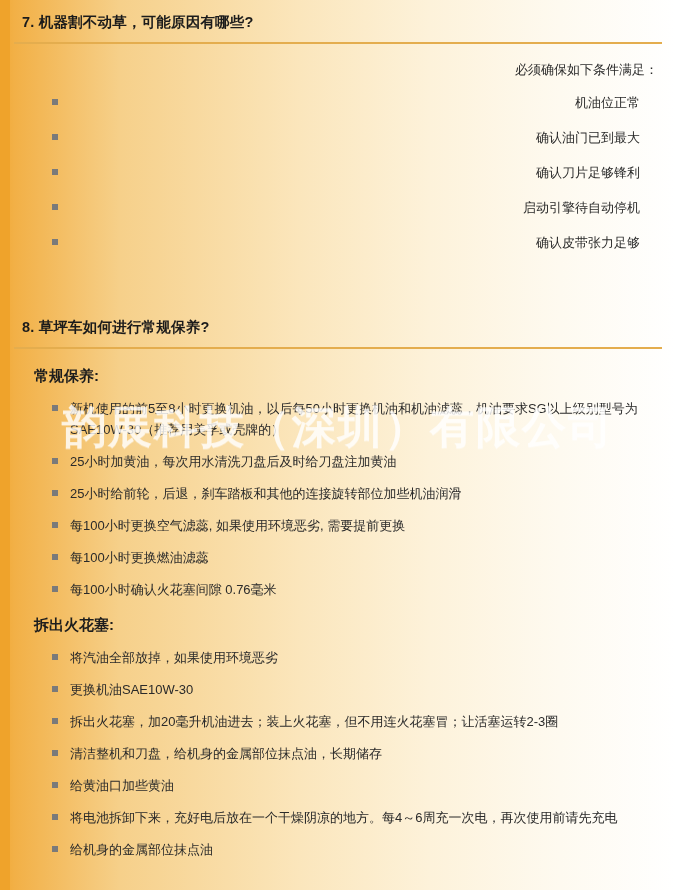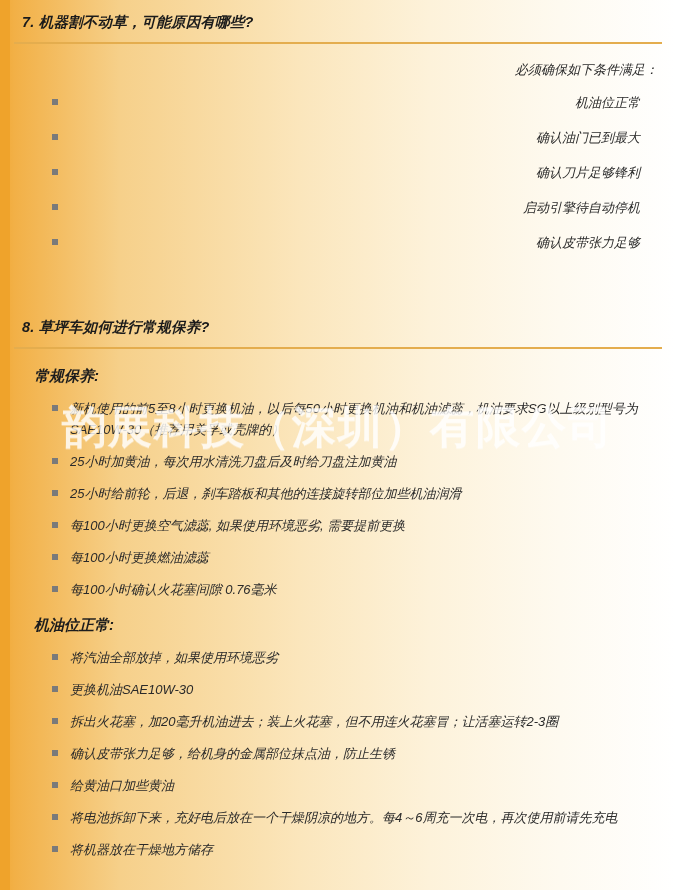--- a/index.html
+++ b/index.html
@@ -37,21 +37,20 @@
     width: 10px;
     height: 890px;
     background: #efa32b;
   }
   .content {
     position: relative;
     padding: 0;
   }
   .section {
     position: relative;
-    font-style: italic;
   }
   .q-head {
     font-size: 14.5px;
     font-weight: bold;
     color: #1b1b1b;
     padding: 13px 0 10px 22px;
     letter-spacing: 0.2px;
   }
   .q-rule {
     height: 2px;
@@ -156,29 +155,29 @@
       <div class="body-block">
         <div class="sub-head">常规保养:</div>
         <ul class="bullets">
           <li><span class="sq"></span><span>新机使用的前5至8小时更换机油，以后每50小时更换机油和机油滤蕊，机油要求SG以上级别型号为 SAE10W-30（推荐用美孚或壳牌的）</span></li>
           <li><span class="sq"></span><span>25小时加黄油，每次用水清洗刀盘后及时给刀盘注加黄油</span></li>
           <li><span class="sq"></span><span>25小时给前轮，后退，刹车踏板和其他的连接旋转部位加些机油润滑</span></li>
           <li><span class="sq"></span><span>每100小时更换空气滤蕊, 如果使用环境恶劣, 需要提前更换</span></li>
           <li><span class="sq"></span><span>每100小时更换燃油滤蕊</span></li>
           <li><span class="sq"></span><span>每100小时确认火花塞间隙 0.76毫米</span></li>
         </ul>
-        <div class="sub-head second">机油位正常:</div>
+        <div class="sub-head second">拆出火花塞:</div>
         <ul class="bullets">
           <li><span class="sq"></span><span>将汽油全部放掉，如果使用环境恶劣</span></li>
           <li><span class="sq"></span><span>更换机油SAE10W-30</span></li>
           <li><span class="sq"></span><span>拆出火花塞，加20毫升机油进去；装上火花塞，但不用连火花塞冒；让活塞运转2-3圈</span></li>
-          <li><span class="sq"></span><span>确认皮带张力足够，给机身的金属部位抹点油，防止生锈</span></li>
+          <li><span class="sq"></span><span>清洁整机和刀盘，给机身的金属部位抹点油，长期储存</span></li>
           <li><span class="sq"></span><span>给黄油口加些黄油</span></li>
           <li><span class="sq"></span><span>将电池拆卸下来，充好电后放在一个干燥阴凉的地方。每4～6周充一次电，再次使用前请先充电</span></li>
-          <li><span class="sq"></span><span>将机器放在干燥地方储存</span></li>
+          <li><span class="sq"></span><span>给机身的金属部位抹点油</span></li>
         </ul>
       </div>
     </div>
 
   </div>
 
   <div class="watermark">韵展科技（深圳）有限公司</div>
 </div>
 
 </body></html>

